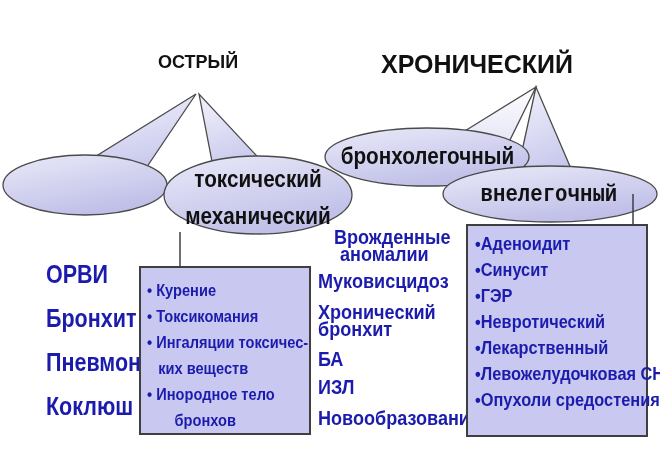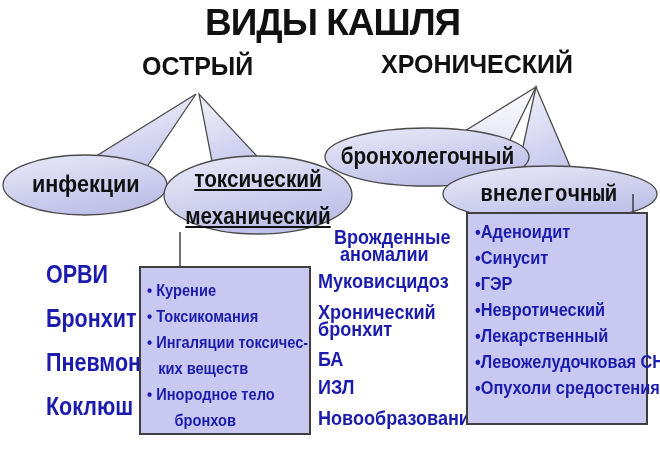--- a/index.html
+++ b/index.html
@@ -9,25 +9,25 @@
   }
   .abs{position:absolute;}
   .black{color:#111111;}
   .blue{color:#1b1bad;}
   .cx{transform:scaleX(0.86);transform-origin:0 50%;}
   .cxc{transform:scaleX(0.9);transform-origin:50% 50%;}
   .center{text-align:center;}
   svg.shapes{position:absolute;left:0;top:0;width:660px;height:451px;}
 
   .title{left:205px;top:2px;font-size:37px;letter-spacing:-1px;}
-  .branch-acute{left:142px;top:52px;font-size:25px;text-align:center;}
+  .branch-acute{left:158px;top:52px;font-size:18px;text-align:center;}
   .branch-chronic{left:381px;top:50px;font-size:25px;}
 
   .lbl-infections{left:6px;top:170px;width:160px;font-size:24px;}
-  .lbl-toxic{left:164px;top:161px;width:188px;font-size:23px;line-height:37px;text-decoration:underline;}
+  .lbl-toxic{left:164px;top:161px;width:188px;font-size:23px;line-height:37px;}
   .lbl-broncho{left:326px;top:143px;width:202px;font-size:23px;}
   .lbl-extra{left:448px;top:182px;width:202px;font-size:23px;font-family:Liberation Mono, monospace;}
 
   .left-list{left:46px;top:262px;}
   .left-list .li{font-size:25px;line-height:25px;margin-bottom:19px;}
 
   .box{background:#c8c8f0;border:2px solid #3f3f3f;box-sizing:border-box;}
   .toxic-box{left:139px;top:266px;width:172px;height:169px;padding:10px 16px 0 6px;}
   .toxic-box .bl{font-size:17px;line-height:26px;white-space:nowrap;}
   .toxic-box .bl.b::before{content:"• ";}
@@ -37,21 +37,21 @@
   .mid-col .item{position:absolute;font-size:21px;line-height:17px;white-space:nowrap;}
   .mc-0{left:334px;top:228px;}
   .mc-0 .l2{padding-left:7px;}
   .mc-1{left:318px;top:272px;}
   .mc-2{left:318px;top:303px;}
   .mc-3{left:318px;top:350px;}
   .mc-4{left:318px;top:378px;}
   .mc-5{left:318px;top:409px;}
   .mid-col .item span{display:block;}
 
-  .extra-box{left:466px;top:212px;width:182px;height:213px;padding:5px 4px 0 7px;}
+  .extra-box{left:466px;top:224px;width:182px;height:213px;padding:5px 4px 0 7px;}
   .extra-box .bl{font-size:19px;line-height:26px;white-space:nowrap;}
   .extra-box .bl::before{content:"•";}
 </style>
 </head>
 <body>
 
 <div class="stage">
 
   <svg class="shapes" viewBox="0 0 660 451">
     <defs>
@@ -76,27 +76,23 @@
 
     <ellipse cx="85" cy="185" rx="82" ry="30" fill="url(#gBubble)" stroke="#4a4a4a" stroke-width="1.3"></ellipse>
     <ellipse cx="258" cy="195" rx="94" ry="39" fill="url(#gBubble)" stroke="#4a4a4a" stroke-width="1.3"></ellipse>
     <ellipse cx="427" cy="157" rx="102" ry="29" fill="url(#gBubble)" stroke="#4a4a4a" stroke-width="1.3"></ellipse>
     <ellipse cx="550" cy="194" rx="107" ry="28" fill="url(#gBubble)" stroke="#4a4a4a" stroke-width="1.3"></ellipse>
 
     <line x1="180" y1="232" x2="180" y2="268" stroke="#3f3f3f" stroke-width="1.5"></line>
     <line x1="633" y1="194" x2="633" y2="235" stroke="#3f3f3f" stroke-width="1.5"></line>
   </svg>
 
-  <div class="abs black title">ВИДЫ КАШЛЯ</div>
   <div class="abs black branch-acute">ОСТРЫЙ</div>
   <div class="abs black branch-chronic">ХРОНИЧЕСКИЙ</div>
 
-  <div class="abs black center lbl-infections">
-    <span class="cxc" style="display:inline-block;">инфекции</span>
-  </div>
   <div class="abs black center lbl-toxic">
     <span class="cxc" style="display:block;">токсический</span>
     <span class="cxc" style="display:block;">механический</span>
   </div>
   <div class="abs black center lbl-broncho">
     <span class="cxc" style="display:inline-block;">бронхолегочный</span>
   </div>
   <div class="abs black center lbl-extra">
     <span class="cxc" style="display:inline-block;">внелегочный</span>
   </div>

